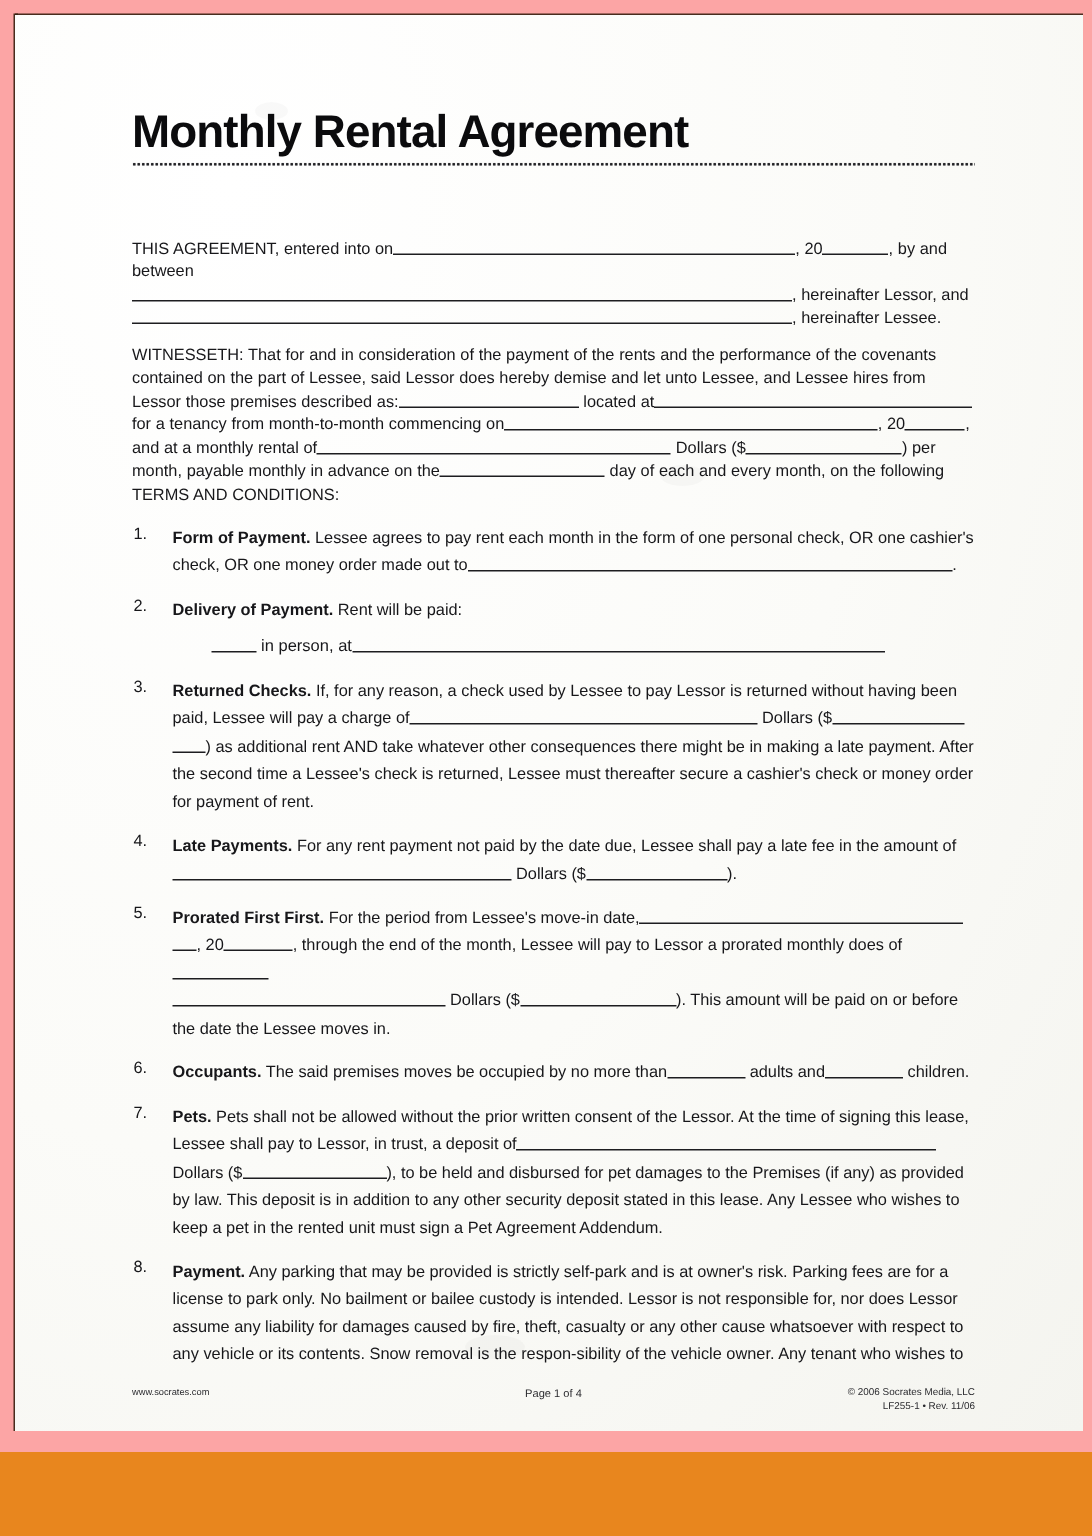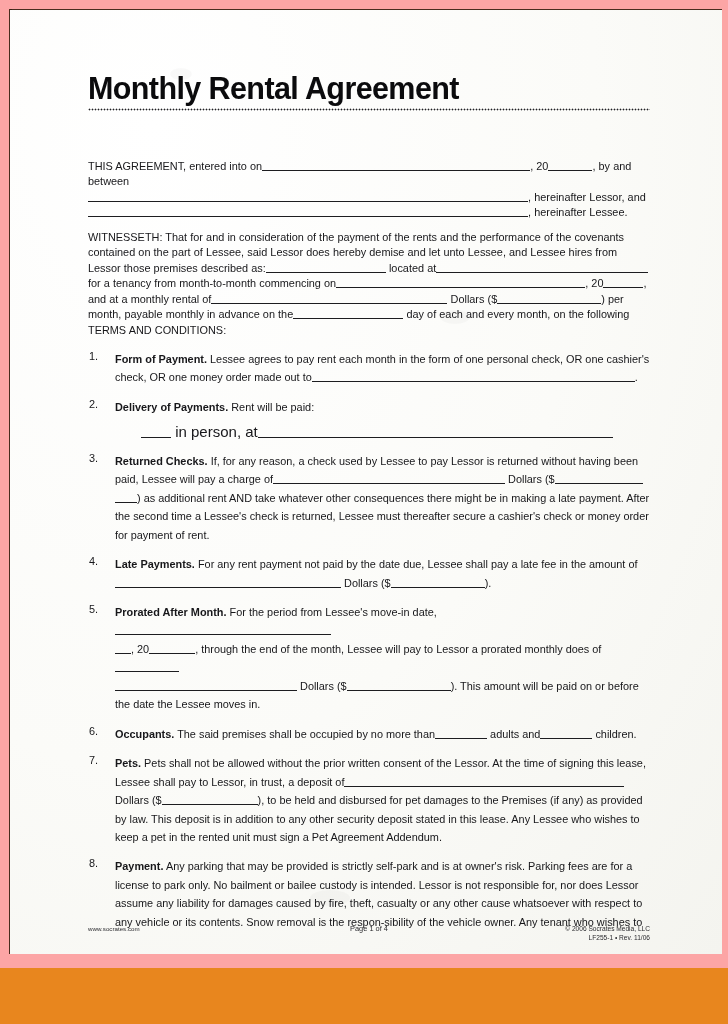--- a/index.html
+++ b/index.html
@@ -110,21 +110,21 @@
     font-size: 10.9px;
     line-height: 15.45px;
     text-align: right;
   }
   .lead { font-weight: bold; }
 
   
   .sub-line {
     margin-top: 9px;
     padding-left: 26px;
-    font-size: 15px;
+    font-size: 11px;
     line-height: 15.45px;
     white-space: nowrap;
   }
 
   
   #footer {
     position: absolute;
     left: 78px; top: 866px;
     width: 562px;
     font-size: 6.2px;
@@ -182,21 +182,21 @@
           <span class="num">1.</span>
           <span class="body">
             <span class="lead">Form of Payment.</span>
             <span>Lessee agrees to pay rent each month in the form of one personal check, OR one cashier's check, OR one money order made out to</span><span class="blank" style="width:323px"></span><span>.</span>
           </span>
         </li>
 
         <li>
           <span class="num">2.</span>
           <span class="body">
-            <span class="lead">Delivery of Payments.</span>
+            <span class="lead">Delivery of Payment.</span>
             <span>Rent will be paid:</span>
           </span>
           <div class="sub-line">
             <span class="blank" style="width:30px"></span>
             <span>in person, at</span><span class="blank" style="width:355px"></span>
           </div>
         </li>
 
         <li>
           <span class="num">3.</span>
@@ -213,33 +213,33 @@
             <span class="lead">Late Payments.</span>
             <span>For any rent payment not paid by the date due, Lessee shall pay a late fee in the amount of</span><br>
             <span class="blank" style="width:226px"></span>
             <span>Dollars ($</span><span class="blank" style="width:94px"></span><span>).</span>
           </span>
         </li>
 
         <li>
           <span class="num">5.</span>
           <span class="body">
-            <span class="lead">Prorated After Month.</span>
+            <span class="lead">Prorated First First.</span>
             <span>For the period from Lessee's move-in date,</span><span class="blank" style="width:216px"></span><br>
             <span class="blank" style="width:16px"></span><span>, 20</span><span class="blank" style="width:46px"></span><span>, through the end of the month, Lessee will pay to Lessor a prorated monthly does of</span><span class="blank" style="width:64px"></span><br>
             <span class="blank" style="width:182px"></span>
             <span>Dollars ($</span><span class="blank" style="width:104px"></span><span>). This amount will be paid on or before the date the Lessee moves in.</span>
           </span>
         </li>
 
         <li>
           <span class="num">6.</span>
           <span class="body">
             <span class="lead">Occupants.</span>
-            <span>The said premises shall be occupied by no more than</span><span class="blank" style="width:52px"></span>
+            <span>The said premises moves be occupied by no more than</span><span class="blank" style="width:52px"></span>
             <span>adults and</span><span class="blank" style="width:52px"></span>
             <span>children.</span>
           </span>
         </li>
 
         <li>
           <span class="num">7.</span>
           <span class="body">
             <span class="lead">Pets.</span>
             <span>Pets shall not be allowed without the prior written consent of the Lessor. At the time of signing this lease, Lessee shall pay to Lessor, in trust, a deposit of</span><span class="blank" style="width:280px"></span>

